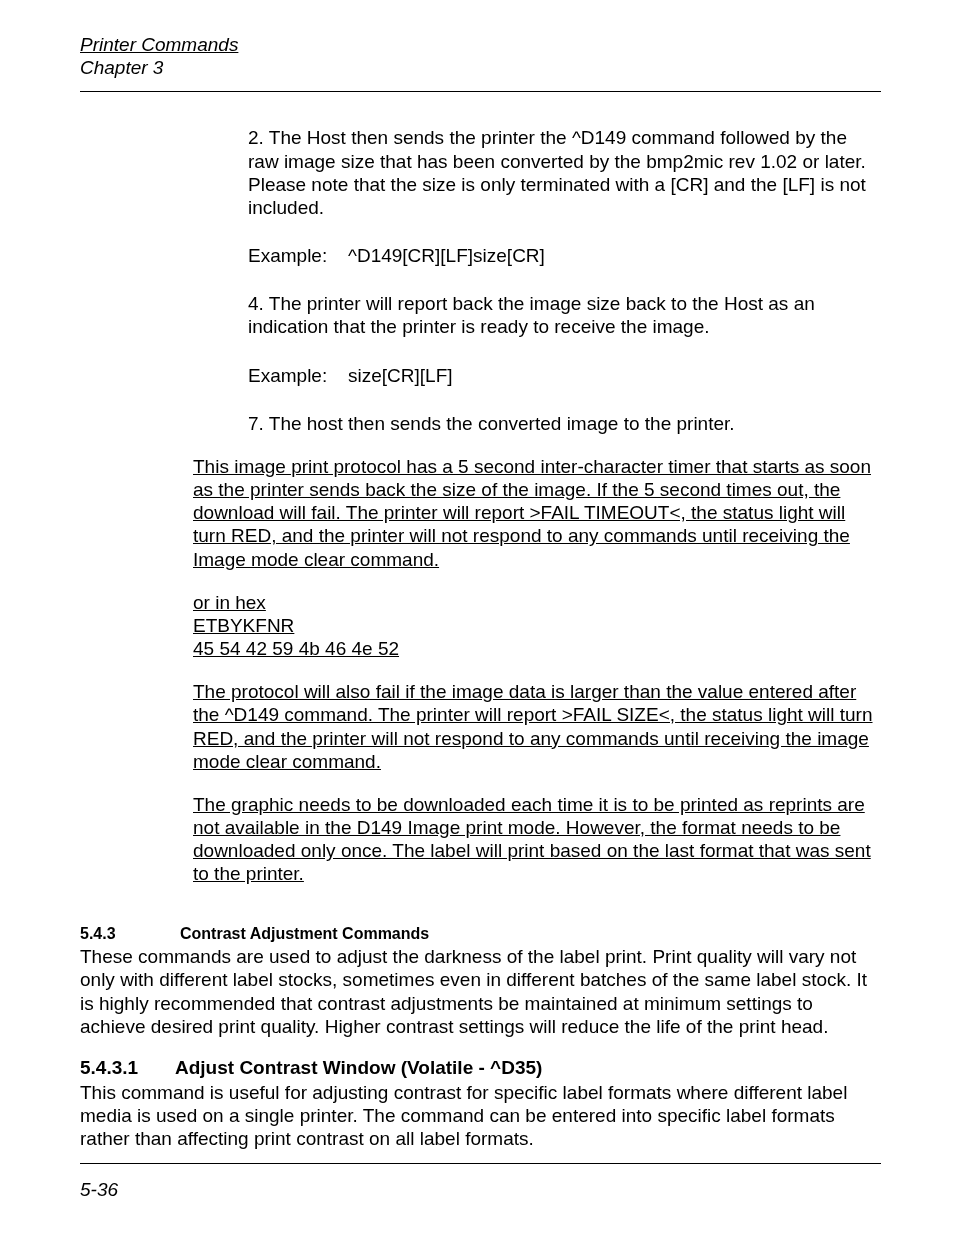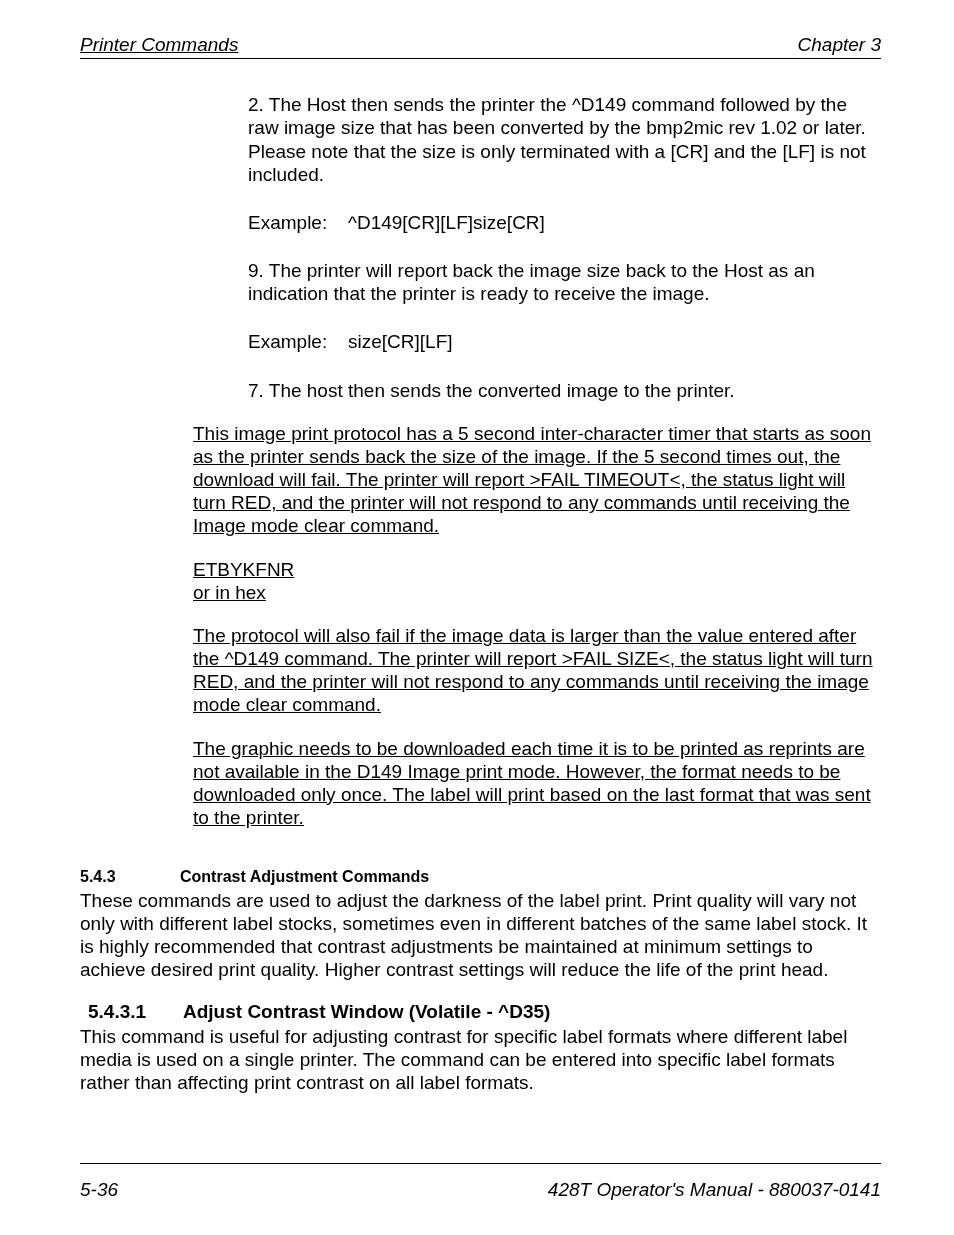--- a/index.html
+++ b/index.html
@@ -11,23 +11,24 @@
     color: #000;
     background: #fff;
     padding: 33px 73px 0 80px;
     position: relative;
   }
   .header {
     display: flex;
     justify-content: space-between;
     font-style: italic;
     border-bottom: 1.5px solid #000;
-    padding-bottom: 2px;
+    padding-bottom: 12px;
     margin-bottom: 34px;
     font-size: 19px;
+    flex-direction: column;
   }
   .header .left { text-decoration: underline; }
   .indent { margin-left: 168px; margin-top: 25px; }
   .indent2 { margin-left: 113px; text-decoration: underline; }
   .para { margin-bottom: 20px; }
   .para:last-child { margin-bottom: 0; }
   .row { display: flex; }
   .row .lbl { width: 100px; flex: 0 0 100px; }
   .h-section {
     font-family: Arial, Helvetica, sans-serif;
@@ -36,21 +37,21 @@
     margin-top: 38px;
     margin-bottom: 2px;
   }
   .h-section .num { display: inline-block; width: 100px; }
   .h-sub {
     font-weight: bold;
     font-size: 19px;
     margin-top: 18px;
     margin-bottom: 2px;
   }
-  .h-sub .num { display: inline-block; width: 95px; margin-left: 8px; }
+  .h-sub .num { display: inline-block; width: 95px; }
   .footer {
     position: absolute;
     left: 80px; right: 73px; bottom: 34px;
     display: flex;
     justify-content: space-between;
     font-style: italic;
     border-top: 1.5px solid #000;
     padding-top: 14px;
     font-size: 19px;
   }
@@ -63,46 +64,46 @@
   <span>Chapter 3</span>
 </div>
 
 <div class="indent para">2. The Host then sends the printer the ^D149 command followed by the raw image size that has been converted by the bmp2mic rev 1.02 or later.  Please note that the size is only terminated with a [CR] and the [LF] is not included.</div>
 
 <div class="indent para row">
   <span class="lbl">Example:</span>
   <span>^D149[CR][LF]size[CR]</span>
 </div>
 
-<div class="indent para">9. The printer will report back the image size back to the Host as an indication that the printer is ready to receive the image.</div>
+<div class="indent para">4. The printer will report back the image size back to the Host as an indication that the printer is ready to receive the image.</div>
 
 <div class="indent para row">
   <span class="lbl">Example:</span>
   <span>size[CR][LF]</span>
 </div>
 
 <div class="indent para">7. The host then sends the converted image to the printer.</div>
 
 <div class="indent2 para">This image print protocol has a 5 second inter-character timer that starts as soon as the printer sends back the size of the image.  If the 5 second times out, the download will fail.  The printer will report &gt;FAIL TIMEOUT&lt;, the status light will turn RED, and the printer will not respond to any commands until receiving the Image mode clear command.</div>
 
 <div class="indent2 para">
+  <div>or in hex</div>
   <div>ETBYKFNR</div>
-  <div>or in hex</div>
+  <div>45 54 42 59 4b 46 4e 52</div>
 </div>
 
 <div class="indent2 para">The protocol will also fail if the image data is larger than the value entered after the ^D149 command.  The printer will report &gt;FAIL SIZE&lt;, the status light will turn RED, and the printer will not respond to any commands until receiving the image mode clear command.</div>
 
 <div class="indent2 para">The graphic needs to be downloaded each time it is to be printed as reprints are not available in the D149 Image print mode. However, the format needs to be downloaded only once. The label will print based on the last format that was sent to the printer.</div>
 
 <div class="h-section">
   <span class="num">5.4.3</span><span>Contrast Adjustment Commands</span>
 </div>
 <div>These commands are used to adjust the darkness of the label print.  Print quality will vary not only with different label stocks, sometimes even in different batches of the same label stock.  It is highly recommended that contrast adjustments be maintained at minimum settings to achieve desired print quality.  Higher contrast settings will reduce the life of the print head.</div>
 
 <div class="h-sub">
   <span class="num">5.4.3.1</span><span>Adjust Contrast Window (Volatile - ^D35)</span>
 </div>
 <div>This command is useful for adjusting contrast for specific label formats where different label media is used on a single printer.  The command can be entered into specific label formats rather than affecting print contrast on all label formats.</div>
 
 <div class="footer">
   <span>5-36</span>
-  <span>428T Operator's Manual - 880037-0141</span>
 </div>
 
 </body></html>

